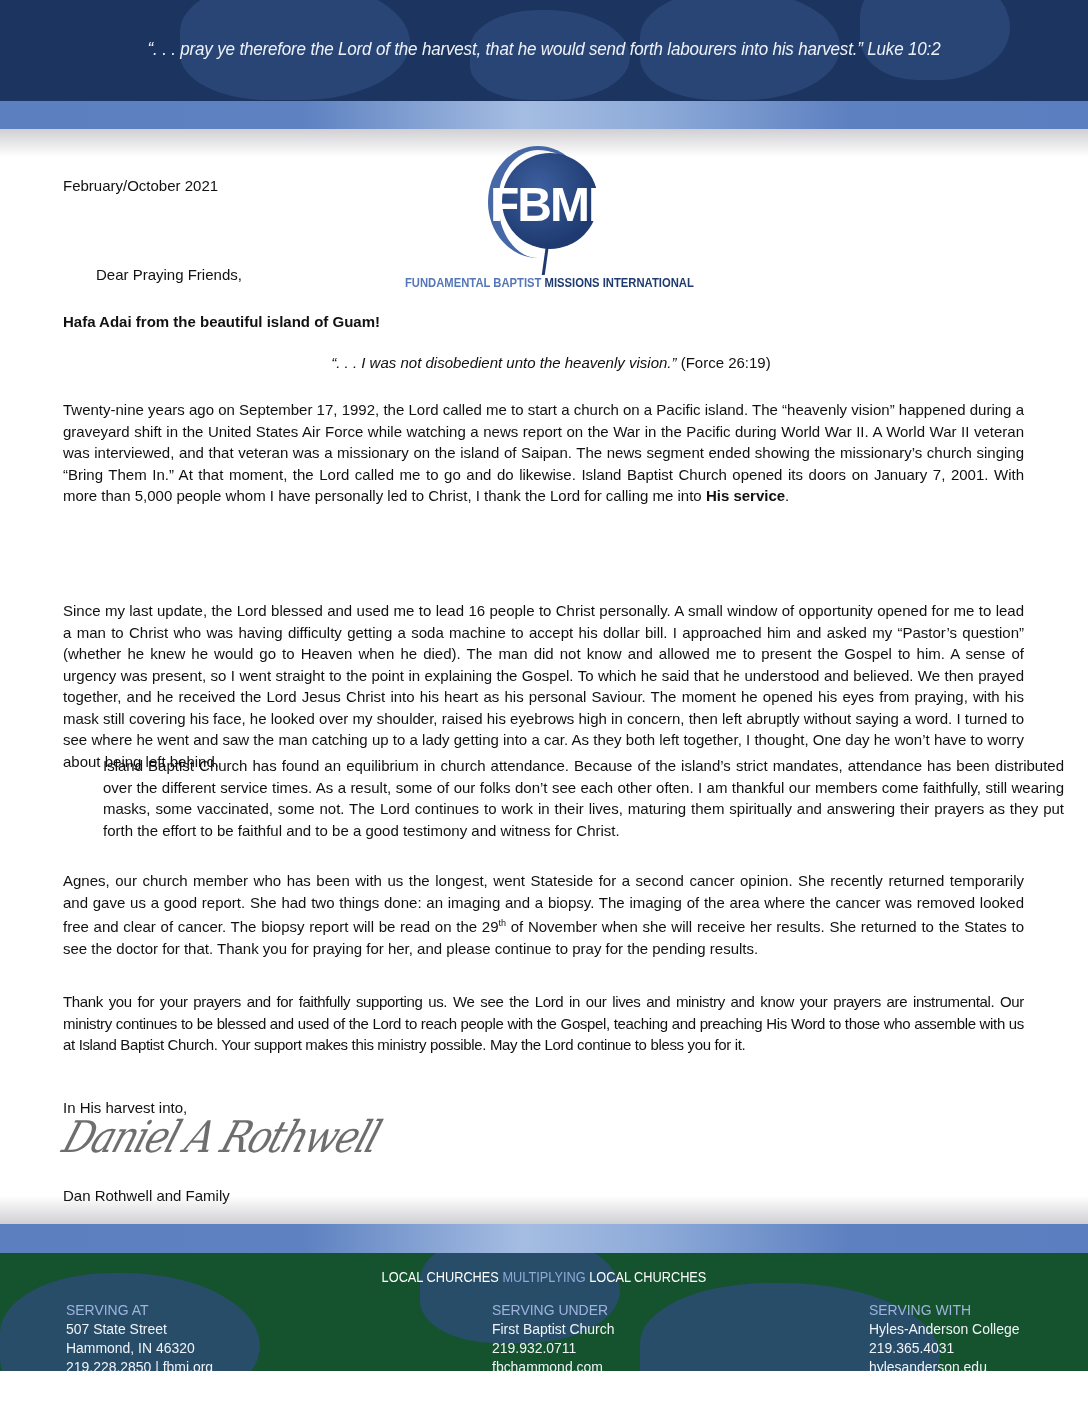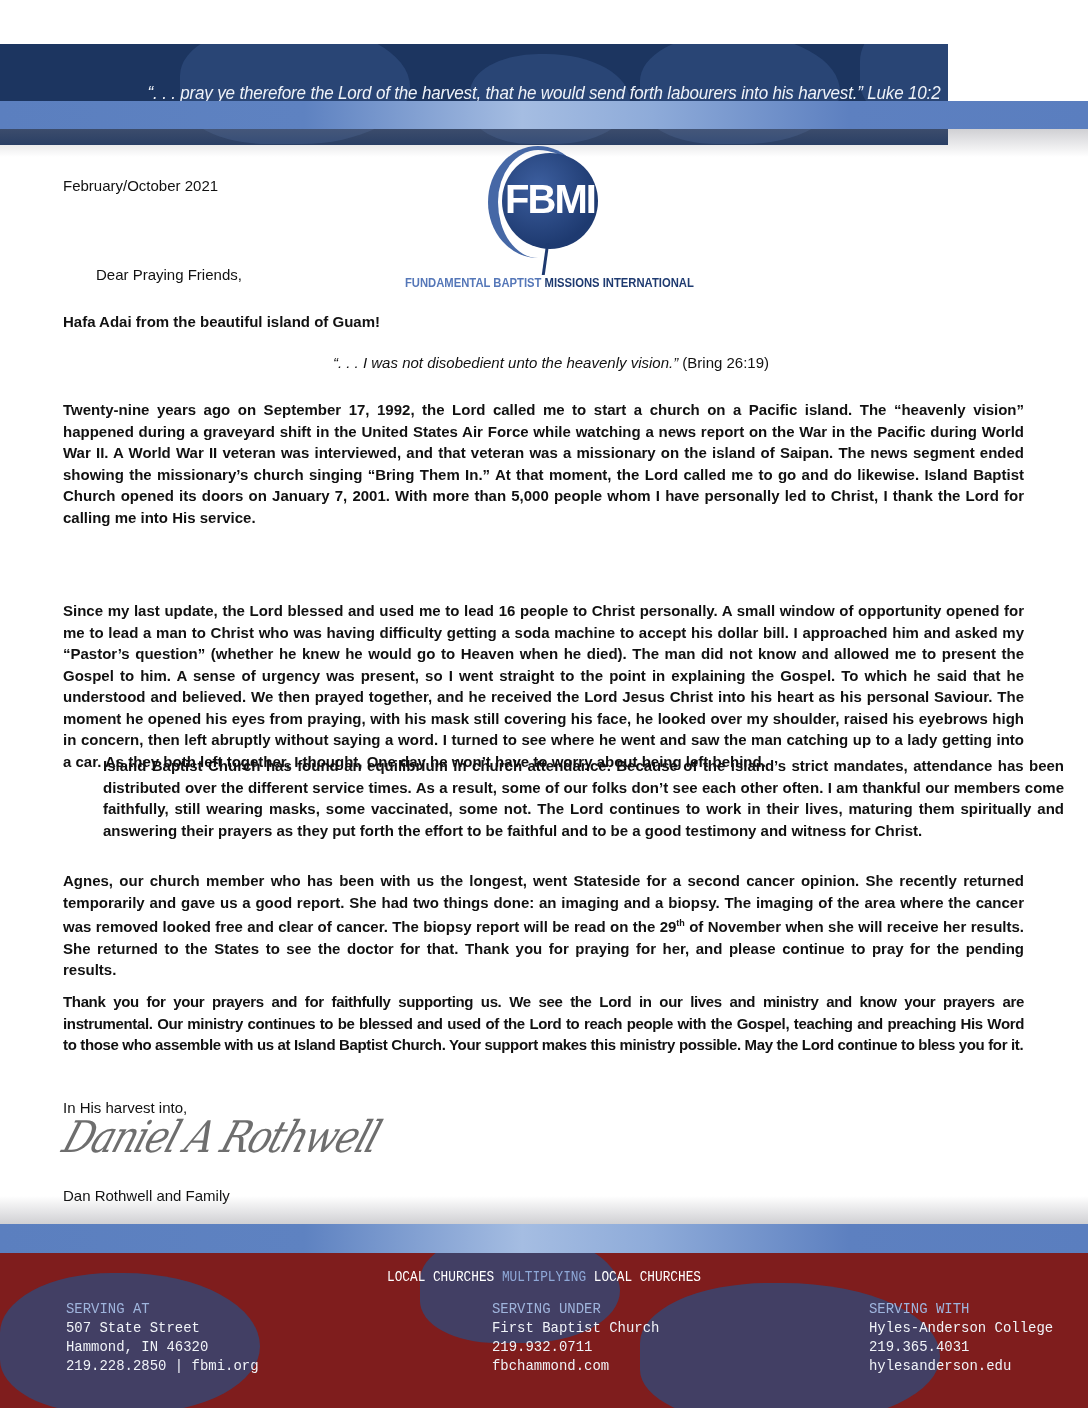--- a/index.html
+++ b/index.html
@@ -1,54 +1,54 @@
 <!DOCTYPE html>
 <html><head>
 <meta charset="utf-8">
 <style>
   html, body { margin:0; padding:0; }
   body { width:1088px; height:1408px; position:relative; overflow:hidden; background:#ffffff;
          font-family:"Liberation Sans", sans-serif; color:#111; }
 
   
-  .hdr { position:absolute; left:0; top:0; width:948px; height:101px; background:#1c3560; overflow:hidden;margin-top:44px; }
+  .hdr { position:absolute; left:0; top:0; width:1088px; height:101px; background:#1c3560; overflow:hidden; }
   .map-blob { position:absolute; background:#2d4b7c; opacity:0.75; border-radius:45% 55% 50% 40%; }
   .hdr-quote { position:absolute; left:0; width:1088px; top:38px; text-align:center; color:#eef2f8;
                font-style:italic; font-size:18.5px; letter-spacing:-0.2px; transform:scaleX(0.92); transform-origin:center; }
   .band { position:absolute; left:0; width:1088px;
           background:linear-gradient(90deg,#5b7fbf 0%,#5e82c1 28%,#a5bde2 48%,#8eabd9 60%,#5d80c0 78%,#5a7ebf 100%); }
   .shadow-down { position:absolute; left:0; top:129px; width:1088px; height:28px;
           background:linear-gradient(180deg, rgba(120,120,130,0.35), rgba(255,255,255,0)); }
   .shadow-up { position:absolute; left:0; top:1196px; width:1088px; height:28px;
           background:linear-gradient(0deg, rgba(120,120,130,0.35), rgba(255,255,255,0)); }
 
   
   .logo { position:absolute; left:470px; top:143px; width:240px; height:150px; }
   .logo-ring { position:absolute; left:18px; top:3px; width:100px; height:112px; border-radius:50%;
                border-left:10px solid #4668a6; border-top:4px solid #4668a6; box-sizing:border-box; }
   .logo-ball { position:absolute; left:32px; top:10px; width:96px; height:96px; border-radius:50%;
                background:radial-gradient(circle at 38% 35%, #3d5f9f, #1e3a70 70%); }
-  .logo-text { position:absolute; left:32px; top:34px; width:96px; text-align:center; color:#fff;
-               font-size:40px; font-weight:bold; letter-spacing:-2px; }
+  .logo-text { position:absolute; left:20px; top:34px; width:96px; text-align:center; color:#fff;
+               font-size:48px; font-weight:bold; letter-spacing:-2px; }
   .logo-tail { position:absolute; left:74px; top:100px; width:3px; height:32px; background:#1e3a70; transform:skewX(-8deg); }
   .logo-sub { position:absolute; left:-65px; top:133px; width:340px; white-space:nowrap; font-size:12.5px; font-weight:bold;
               transform:scaleX(0.9); transform-origin:left; }
   .logo-sub .a { color:#5577b8; }
   .logo-sub .b { color:#1e3a70; }
 
   
   .txt { position:absolute; left:63px; width:961px; font-size:15px; line-height:21.5px; }
-  .just { text-align:justify;font-weight:bold; }
+  .just { text-align:justify; }
   p { margin:0; }
   .condensed { letter-spacing:-0.35px; }
   .signature { position:absolute; left:65px; top:1115px; font-family:"DejaVu Serif", serif; font-style:italic;
                font-size:38px; color:#555; transform:skewX(-18deg) scaleY(1.15); letter-spacing:-2px; opacity:0.85; }
 
   
-  .ftr { position:absolute; left:0; top:1253px; width:1088px; height:155px; background:#7f1d1d; overflow:hidden;font-family:Liberation Mono, monospace; }
+  .ftr { position:absolute; left:0; top:1253px; width:1088px; height:118px; background:#14532d; overflow:hidden; }
   .ftr-tag { position:absolute; top:16px; left:0; width:1088px; text-align:center; font-size:14.5px; color:#ffffff;
              transform:scaleX(0.88); transform-origin:center; }
   .ftr-tag .hl { color:#8fa9d8; }
   .col { position:absolute; top:47px; font-size:15.5px; line-height:19px; color:#f0f3f8; transform:scaleX(0.9); transform-origin:left; }
   .col .head { color:#9fb4dc; }
 </style>
 </head>
 <body>
 
 <div class="hdr">
@@ -65,21 +65,21 @@
   <div class="logo-ring"></div>
   <div class="logo-ball"></div>
   <div class="logo-text">FBMI</div>
   <div class="logo-tail"></div>
   <div class="logo-sub"><span class="a">FUNDAMENTAL BAPTIST</span> <span class="b">MISSIONS INTERNATIONAL</span></div>
 </div>
 
 <div class="txt" style="top:175px;">February/October 2021</div>
 <div class="txt" style="top:264px;margin-left:33px;">Dear Praying Friends,</div>
 <div class="txt" style="top:311px;font-weight:bold;">Hafa Adai from the beautiful island of Guam!</div>
-<div class="txt" style="top:352px;text-align:center;"><span style="font-style:italic;margin-left:15px;">“. . . I was not disobedient unto the heavenly vision.”</span><span> (Bring 26:19)</span></div>
+<div class="txt" style="top:352px;text-align:center;"><span style="font-style:italic;margin-left:15px;">“. . . I was not disobedient unto the heavenly vision.”</span><span> (Force 26:19)</span></div>
 
 <div class="txt just" style="top:399px;">
   <p><span>Twenty-nine years ago on September 17, 1992, the Lord called me to start a church on a Pacific island. The “heavenly vision” happened during a graveyard shift in the United States Air Force while watching a news report on the War in the Pacific during World War II. A World War II veteran was interviewed, and that veteran was a missionary on the island of Saipan. The news segment ended showing the missionary’s church singing “Bring Them In.” At that moment, the Lord called me to go and do likewise. Island Baptist Church opened its doors on January 7, 2001. With more than 5,000 people whom I have personally led to Christ, I thank the Lord for calling me into </span><b>His service</b><span>.</span></p>
 </div>
 <div class="txt just" style="top:555px;margin-top:45px;">
   <p>Since my last update, the Lord blessed and used me to lead 16 people to Christ personally. A small window of opportunity opened for me to lead a man to Christ who was having difficulty getting a soda machine to accept his dollar bill. I approached him and asked my “Pastor’s question” (whether he knew he would go to Heaven when he died). The man did not know and allowed me to present the Gospel to him. A sense of urgency was present, so I went straight to the point in explaining the Gospel. To which he said that he understood and believed. We then prayed together, and he received the Lord Jesus Christ into his heart as his personal Saviour. The moment he opened his eyes from praying, with his mask still covering his face, he looked over my shoulder, raised his eyebrows high in concern, then left abruptly without saying a word. I turned to see where he went and saw the man catching up to a lady getting into a car. As they both left together, I thought, One day he won’t have to worry about being left behind.</p>
 </div>
 <div class="txt just" style="top:755px;margin-left:40px;">
   <p>Island Baptist Church has found an equilibrium in church attendance. Because of the island’s strict mandates, attendance has been distributed over the different service times. As a result, some of our folks don’t see each other often. I am thankful our members come faithfully, still wearing masks, some vaccinated, some not. The Lord continues to work in their lives, maturing them spiritually and answering their prayers as they put forth the effort to be faithful and to be a good testimony and witness for Christ.</p>
 </div>

